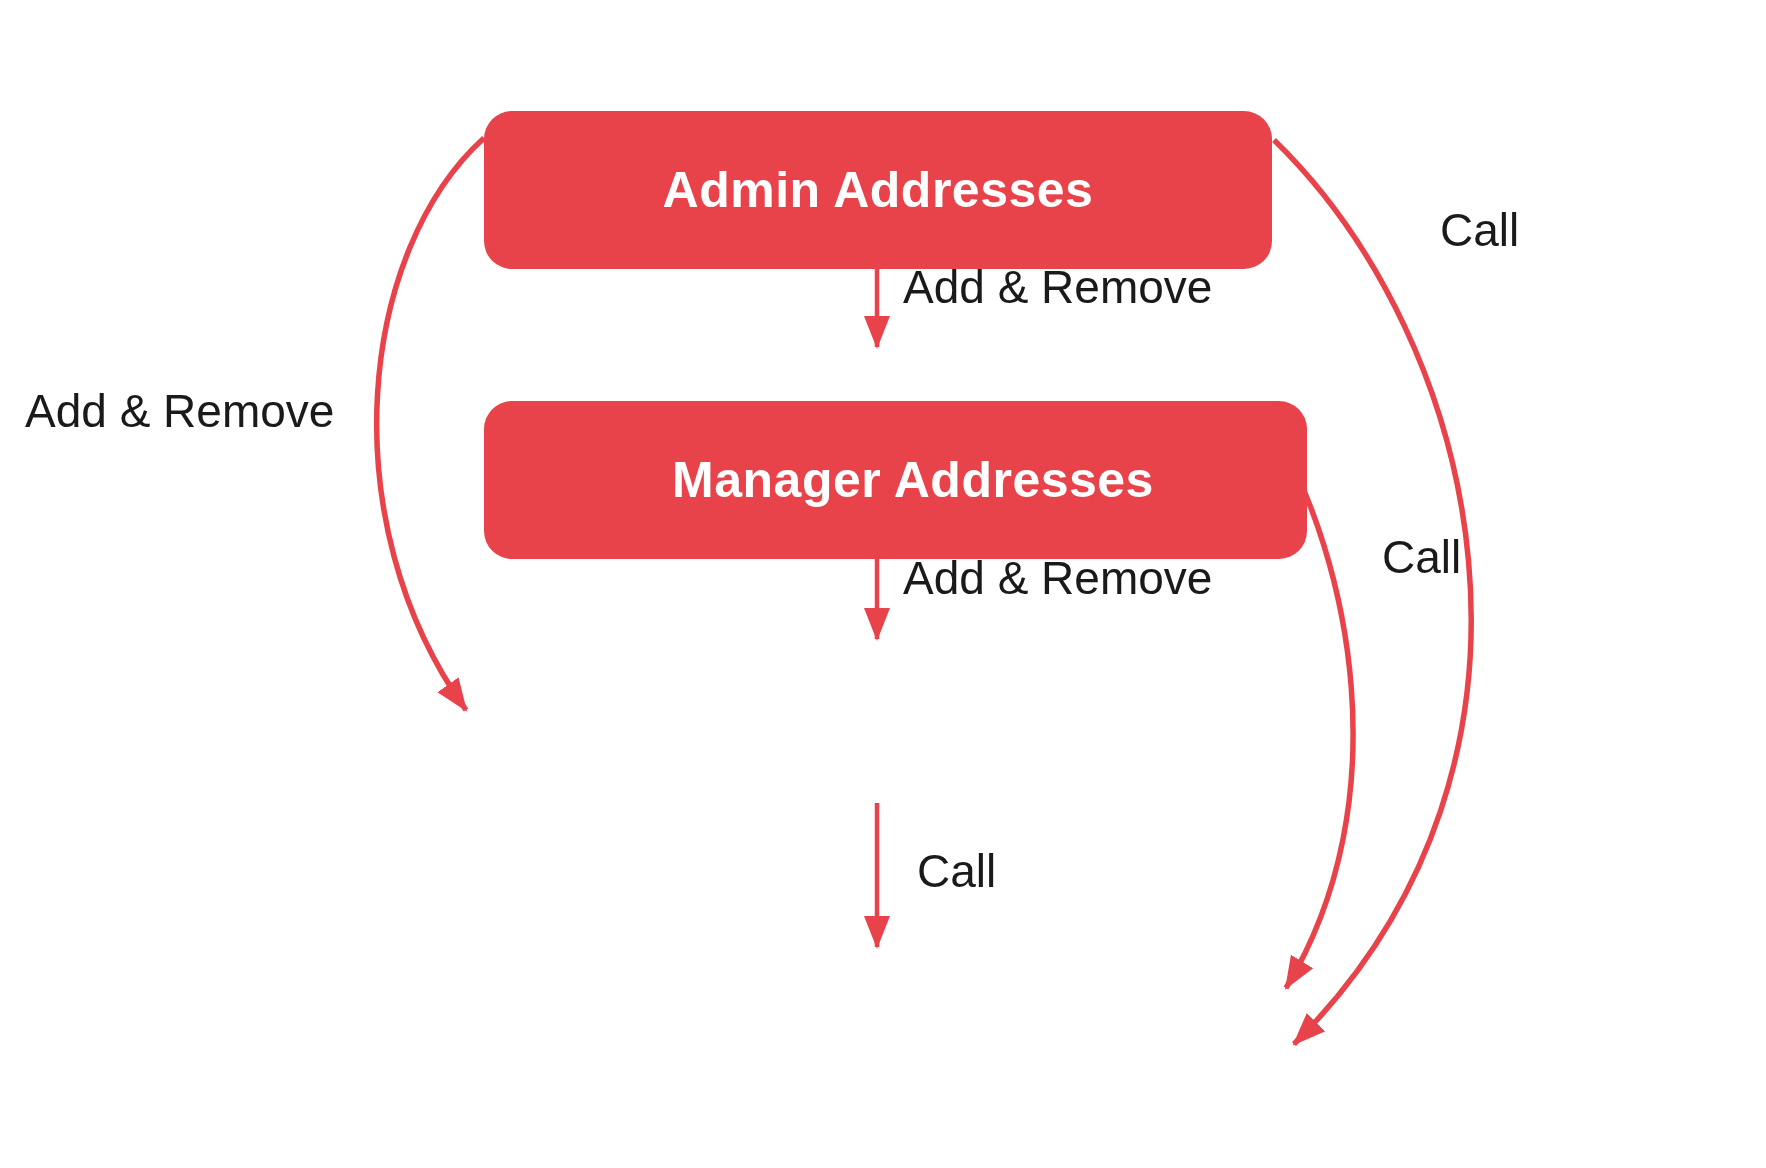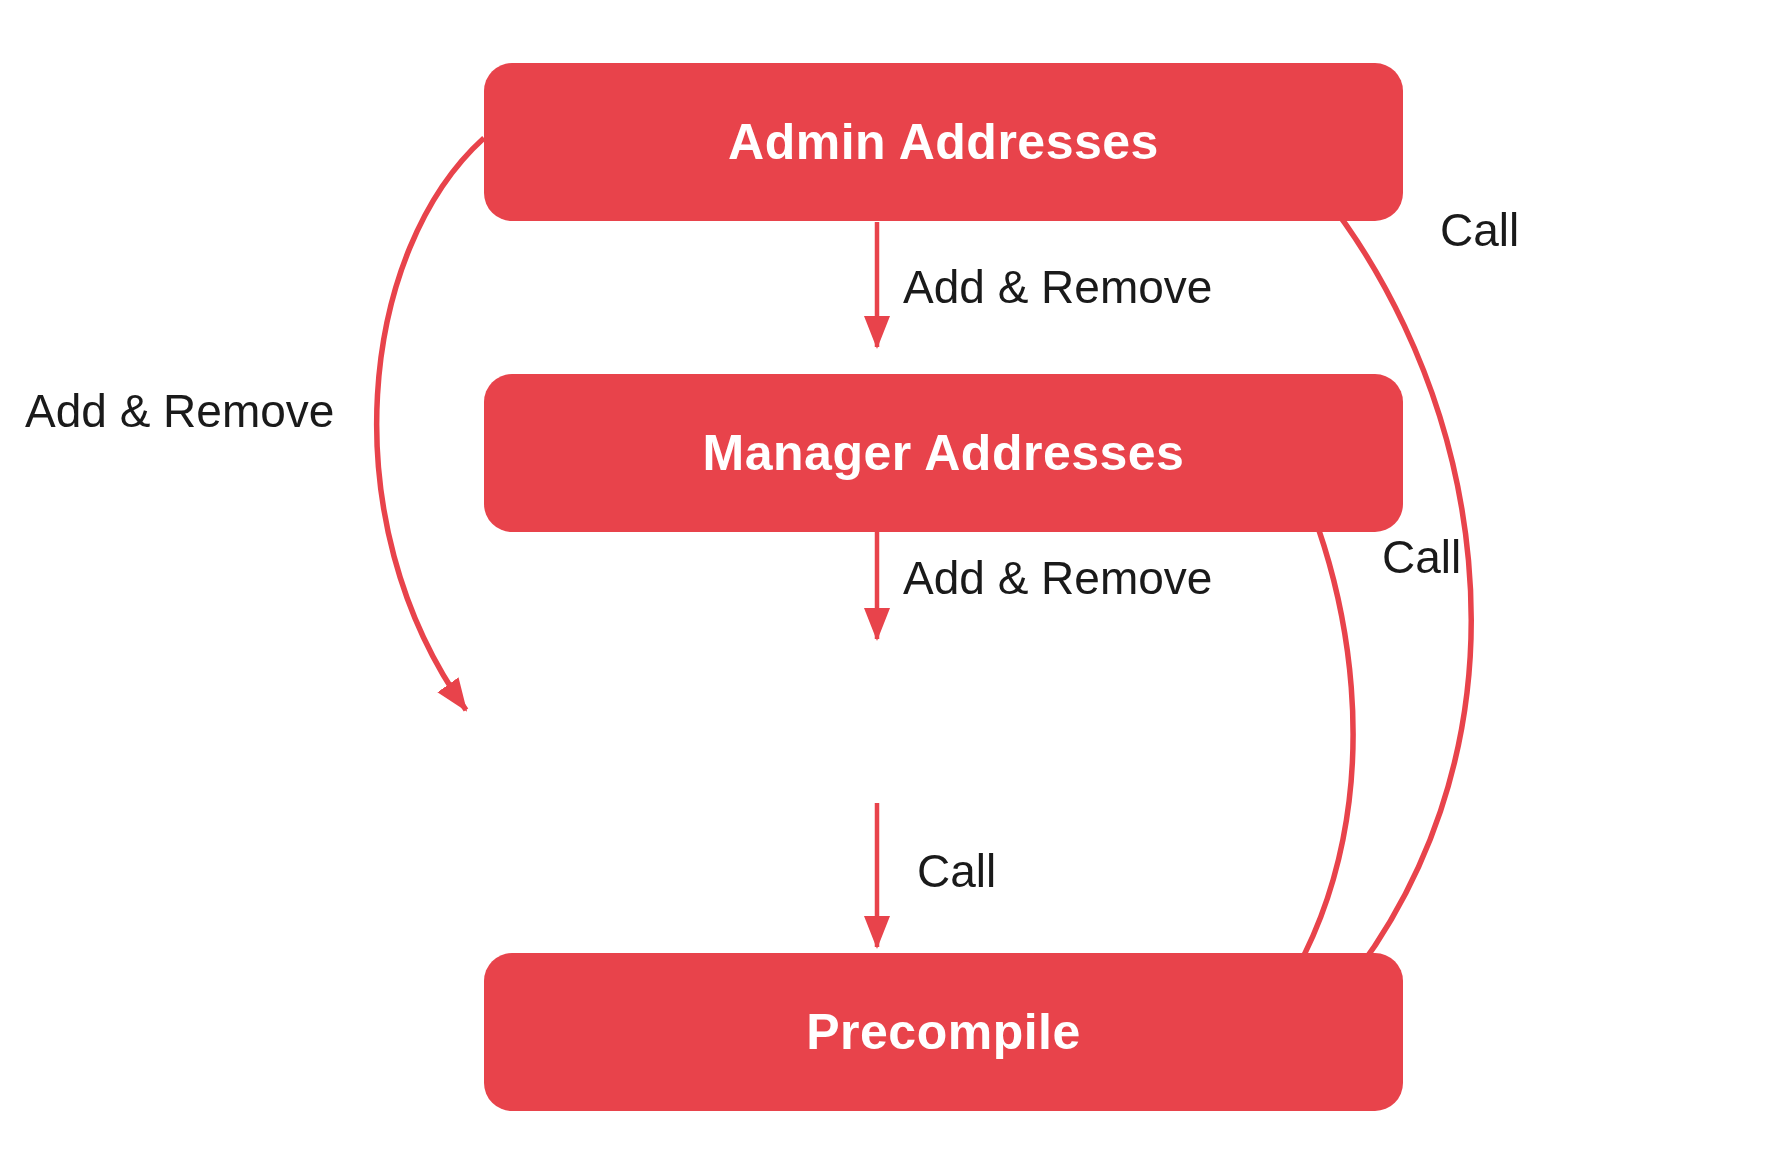--- a/index.html
+++ b/index.html
@@ -18,45 +18,46 @@
   }
   .edge-path {
     fill: none;
     stroke: var(--accent, #e8434b);
   }
   .edge-straight { stroke-width: 4.5; }
   .edge-curved  { stroke-width: 5.5; }
   .node {
     position: absolute;
     left: 484px;
-    width: 919px;
+    width: 788px;
     height: 158px;
     background: var(--accent, #e8434b);
     border-radius: 28px;
     display: flex;
     align-items: center;
     justify-content: center;
+    margin-top: 48px;
   }
   .node-label {
     color: var(--node-text, #fff);
     font-size: 50px;
     font-weight: 700;
     letter-spacing: 0.5px;
     white-space: nowrap;
   }
   .edge-label {
     position: absolute;
     color: var(--label-text, #1a1a1a);
     font-size: 46px;
     font-weight: 400;
     line-height: 56px;
     white-space: nowrap;
   }
   #node-admin      { top: 63px; }
-  #node-manager    { top: 374px; }
+  #node-manager    { top: 353px; padding-left: 35px; }
   #node-enabled    { top: 645px; }
   #node-precompile { top: 953px; }
 
   #label-admin-manager    { left: 903px;  top: 259px; }
   #label-manager-enabled  { left: 903px;  top: 550px; }
   #label-enabled-precomp  { left: 917px;  top: 843px; }
   #label-admin-enabled    { left: 25px;   top: 383px; }
   #label-admin-precomp    { left: 1440px; top: 202px; }
   #label-manager-precomp  { left: 1382px; top: 529px; }
 </style>
@@ -82,23 +83,20 @@
 
   <div class="node" id="node-admin">
     <span class="node-label">Admin Addresses</span>
   </div>
 
   <div class="node" id="node-manager">
     <span class="node-label">Manager Addresses</span>
   </div>
 
 
-  <div class="node" id="node-precompile">
-    <span class="node-label">Precompile</span>
-  </div>
 
   <div class="edge-label" id="label-admin-manager">Add &amp; Remove</div>
   <div class="edge-label" id="label-manager-enabled">Add &amp; Remove</div>
   <div class="edge-label" id="label-enabled-precomp">Call</div>
   <div class="edge-label" id="label-admin-enabled">Add &amp; Remove</div>
   <div class="edge-label" id="label-admin-precomp">Call</div>
   <div class="edge-label" id="label-manager-precomp">Call</div>
 
 </div>
 

